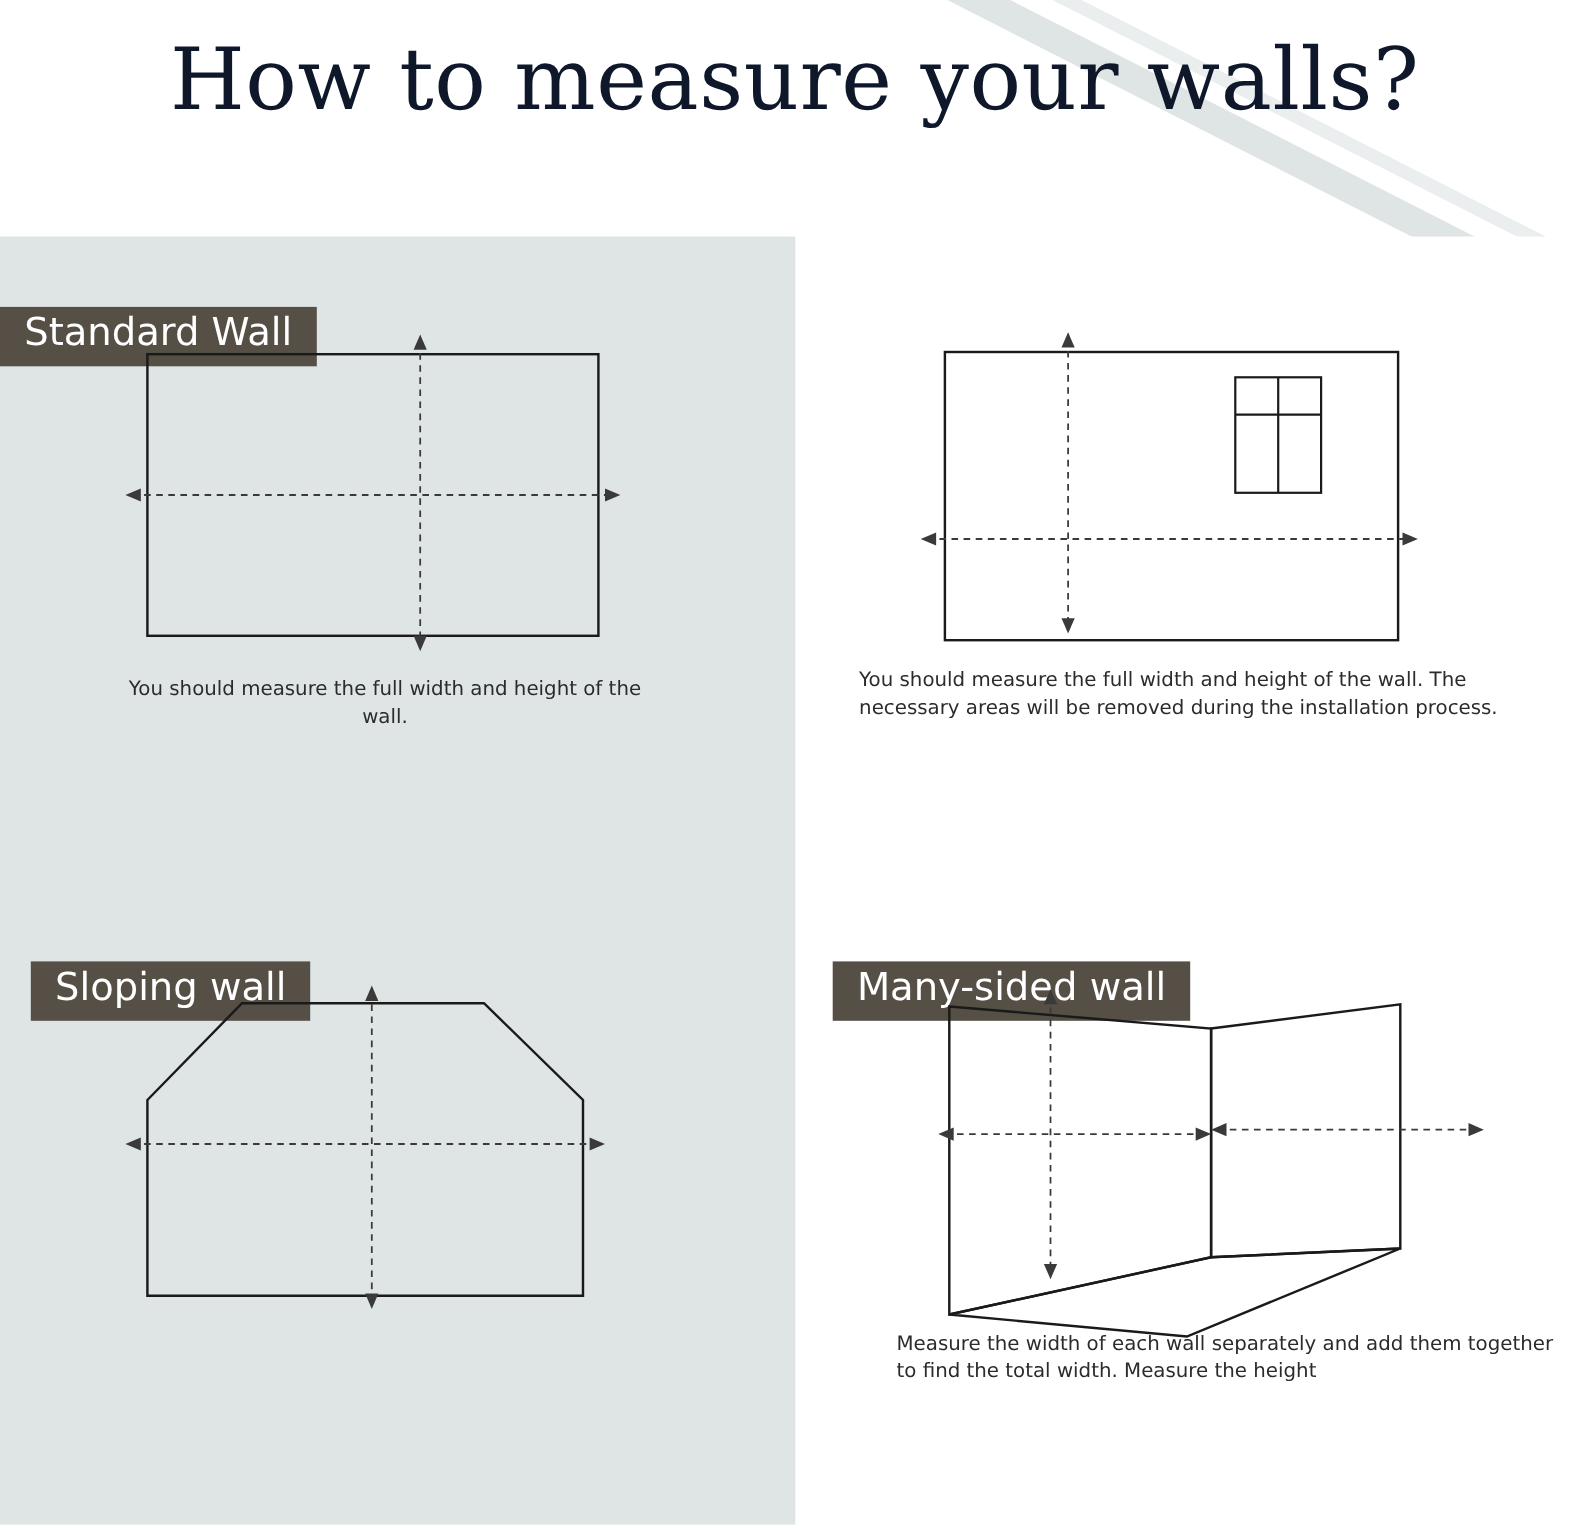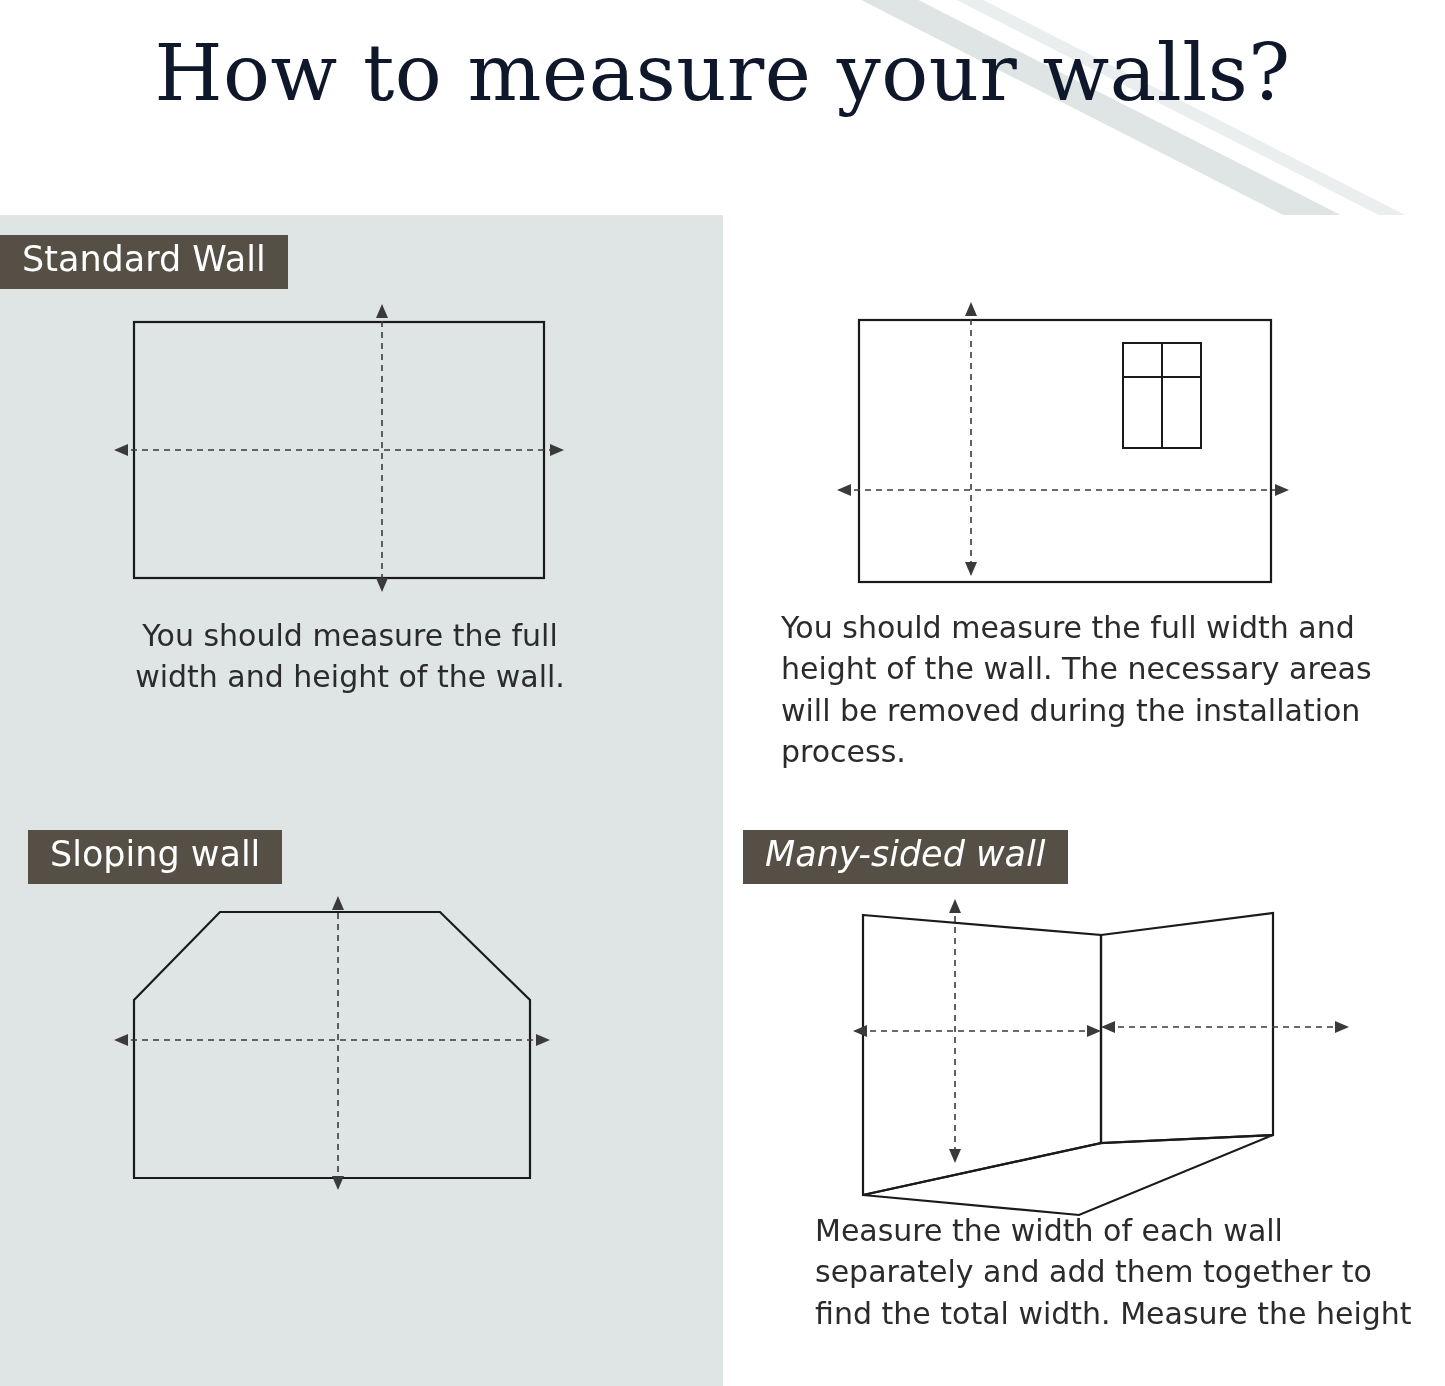--- a/index.html
+++ b/index.html
@@ -72,25 +72,26 @@
   }
   .label-tab {
     position: absolute;
     background: #554f46;
     color: #ffffff;
     font-size: 35px;
     font-family: "DejaVu Sans", sans-serif;
     padding: 6px 22px 10px 22px;
     white-space: nowrap;
     line-height: 1.08;
+    margin-top: 44px;
   }
   .caption {
     position: absolute;
     color: #2b2b2b;
-    font-size: 30px;
+    font-size: 18px;
     line-height: 1.38;
     font-family: "DejaVu Sans", sans-serif;
   }
   .figure {
     position: absolute;
   }
   svg { display: block; overflow: visible; }
 </style>
 </head>
 <body>
@@ -166,21 +167,21 @@
         <line x1="10" y1="150" x2="434" y2="150" stroke="#3a3a3a" stroke-width="1.6" stroke-dasharray="6 5"></line>
         <polygon points="4,150 18,144 18,156" fill="#3a3a3a"></polygon>
         <polygon points="440,150 426,144 426,156" fill="#3a3a3a"></polygon>
       </svg>
     </div>
 
   </div>
 
   <div class="panel" style="left:723px; top:595px; width:722px; height:576px;">
 
-    <div class="label-tab" style="left:20px; top:20px;font-style:italic;">Many-sided wall</div>
+    <div class="label-tab" style="left:34px; top:20px;">Many-sided wall</div>
 
     <div class="figure" style="left:120px; top:85px;">
       <svg width="560" height="330" viewBox="0 0 560 330">
 
         <polygon points="20,20 258,40 258,248 20,300" fill="none" stroke="#1a1a1a" stroke-width="2.2"></polygon>
 
         <polygon points="258,40 430,18 430,240 258,248" fill="none" stroke="#1a1a1a" stroke-width="2.2"></polygon>
 
         <polygon points="20,300 258,248 430,240 236,320" fill="none" stroke="#1a1a1a" stroke-width="2.2"></polygon>
 

